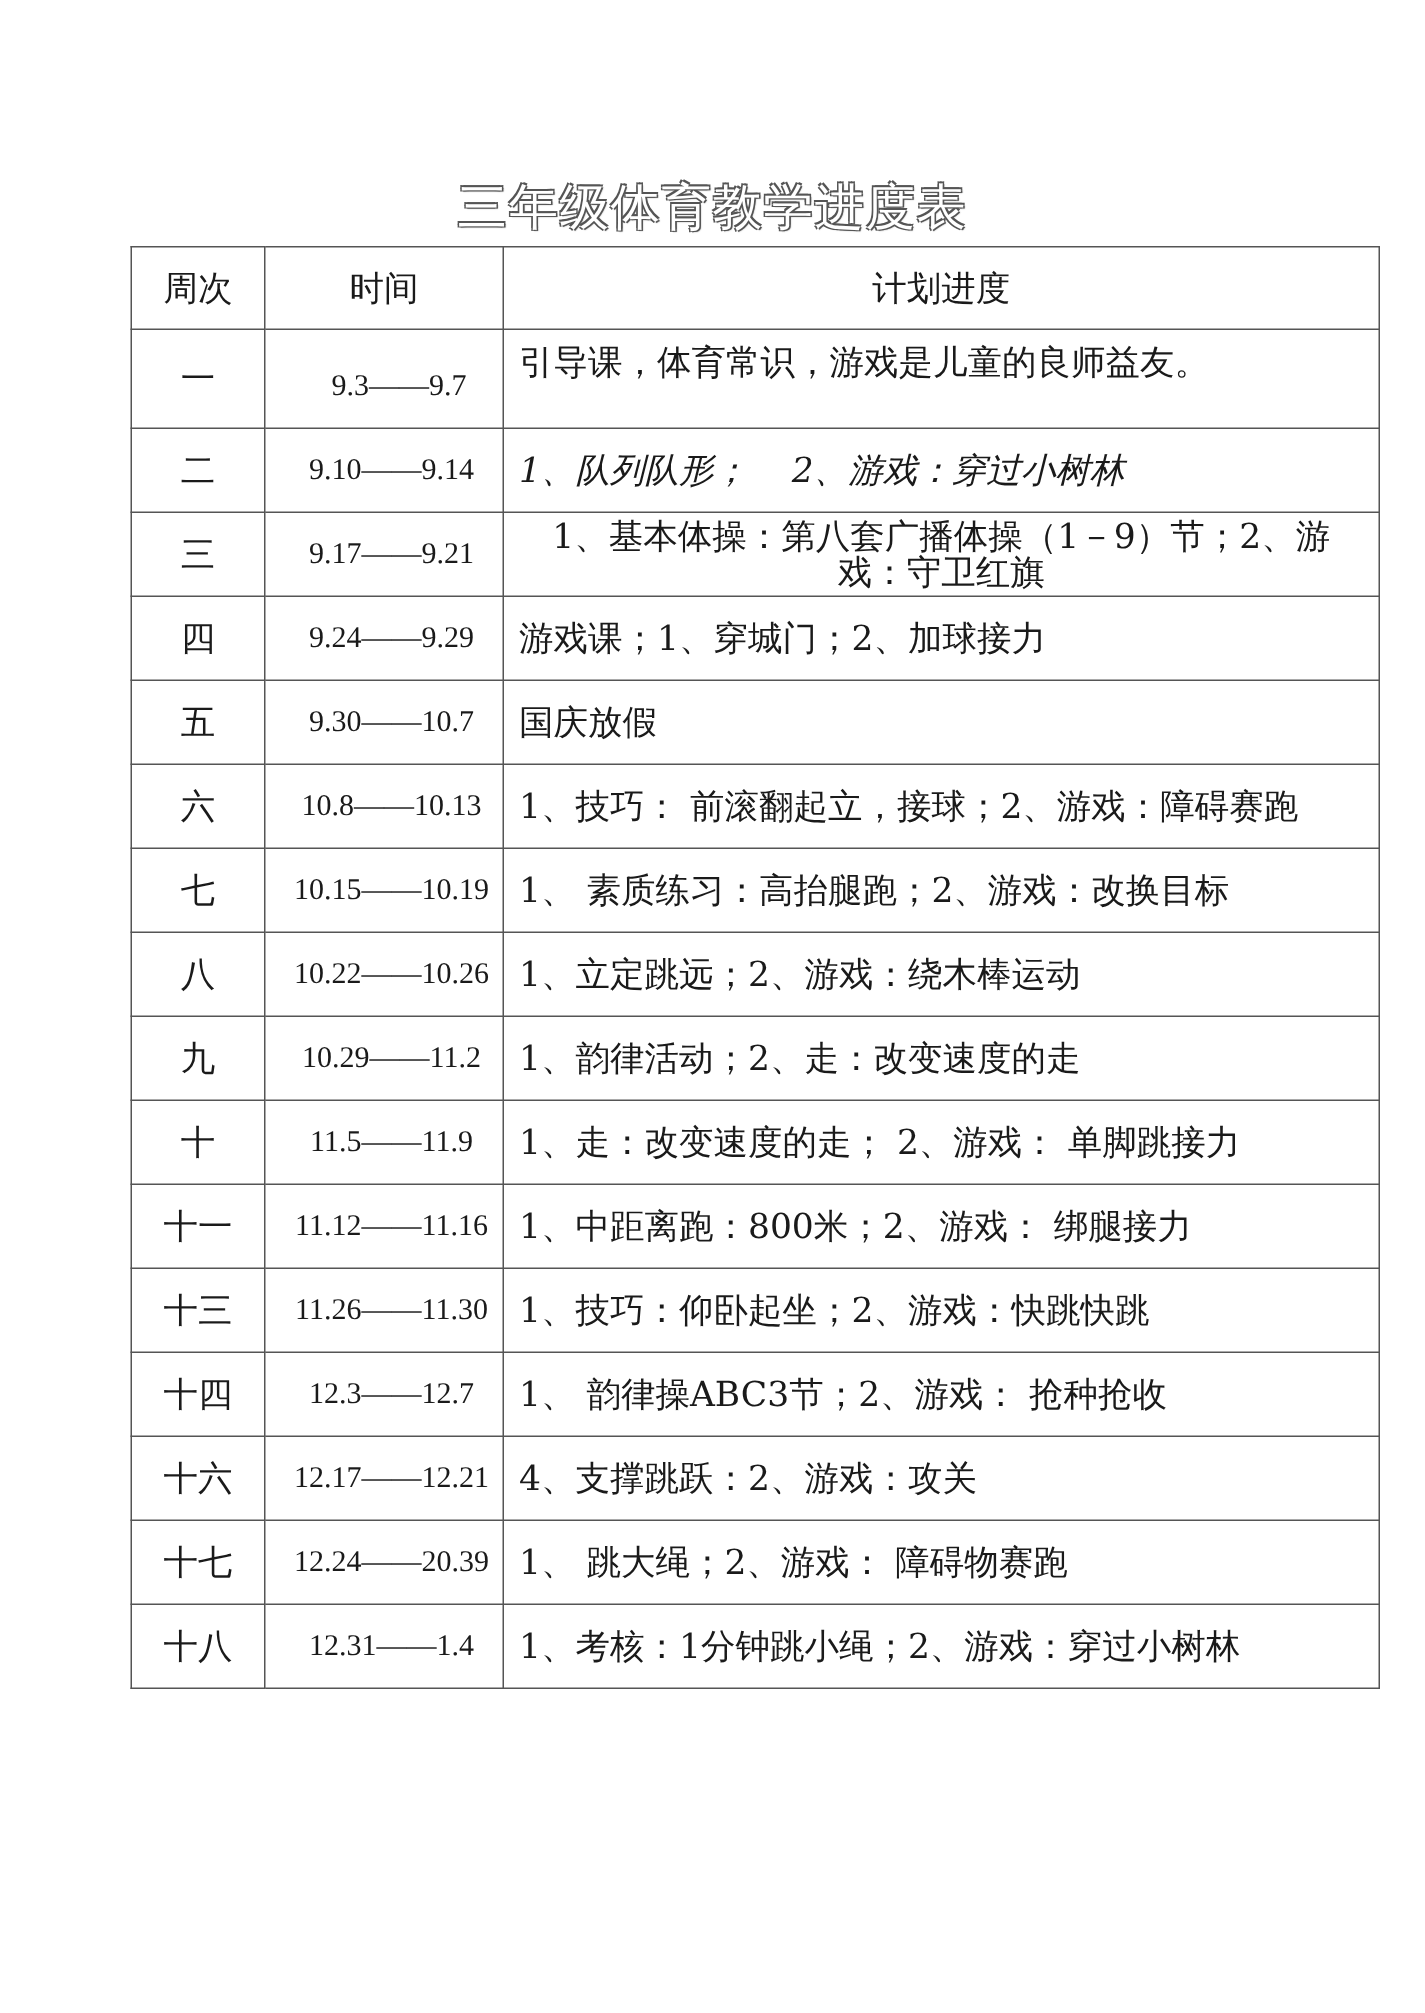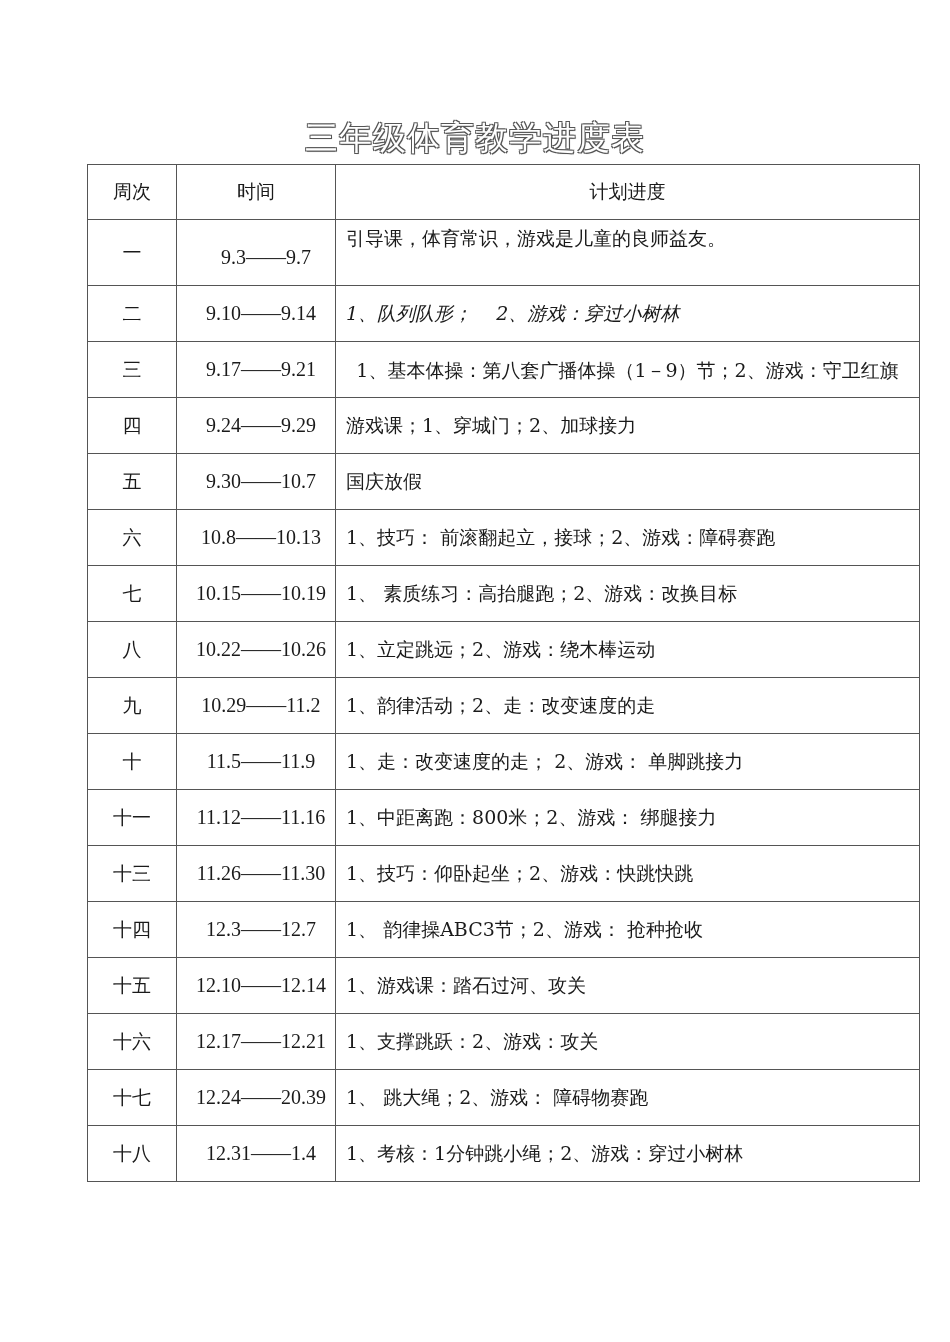--- a/index.html
+++ b/index.html
@@ -11,21 +11,21 @@
       color: #ffffff;
       text-shadow: -1px -1px 0 #555, 1px -1px 0 #555, -1px 1px 0 #555, 1px 1px 0 #555, 1px 1px 1px #888;
     }
     table {
       position: absolute; left: 87px; top: 164px;
       border-collapse: collapse; width: 832px; table-layout: fixed;
     }
     td, th {
       border: 1.5px solid #555;
       font-weight: normal;
-      font-size: 19px;
+      font-size: 23px;
       height: 55px;
       padding: 0;
       vertical-align: middle;
     }
     th { height: 54px; }
     col.c1 { width: 89px; }
     col.c2 { width: 159px; }
     col.c3 { width: 584px; }
     .wk { text-align: center; }
     .hd { text-align: center; }
@@ -113,28 +113,23 @@
       <td class="wk">十三</td>
       <td class="tm">11.26——11.30</td>
       <td class="pl">1、技巧：仰卧起坐；2、游戏：快跳快跳</td>
     </tr>
     <tr>
       <td class="wk">十四</td>
       <td class="tm">12.3——12.7</td>
       <td class="pl" style="white-space:pre;">1、 韵律操ABC3节；2、游戏： 抢种抢收</td>
     </tr>
     <tr>
-      <td class="wk">十五</td>
-      <td class="tm">12.10——12.14</td>
-      <td class="pl">1、游戏课：踏石过河、攻关</td>
-    </tr>
-    <tr>
       <td class="wk">十六</td>
       <td class="tm">12.17——12.21</td>
-      <td class="pl">1、支撑跳跃：2、游戏：攻关</td>
+      <td class="pl">4、支撑跳跃：2、游戏：攻关</td>
     </tr>
     <tr>
       <td class="wk">十七</td>
       <td class="tm">12.24——20.39</td>
       <td class="pl" style="white-space:pre;">1、 跳大绳；2、游戏： 障碍物赛跑</td>
     </tr>
     <tr>
       <td class="wk">十八</td>
       <td class="tm">12.31——1.4</td>
       <td class="pl">1、考核：1分钟跳小绳；2、游戏：穿过小树林</td>

